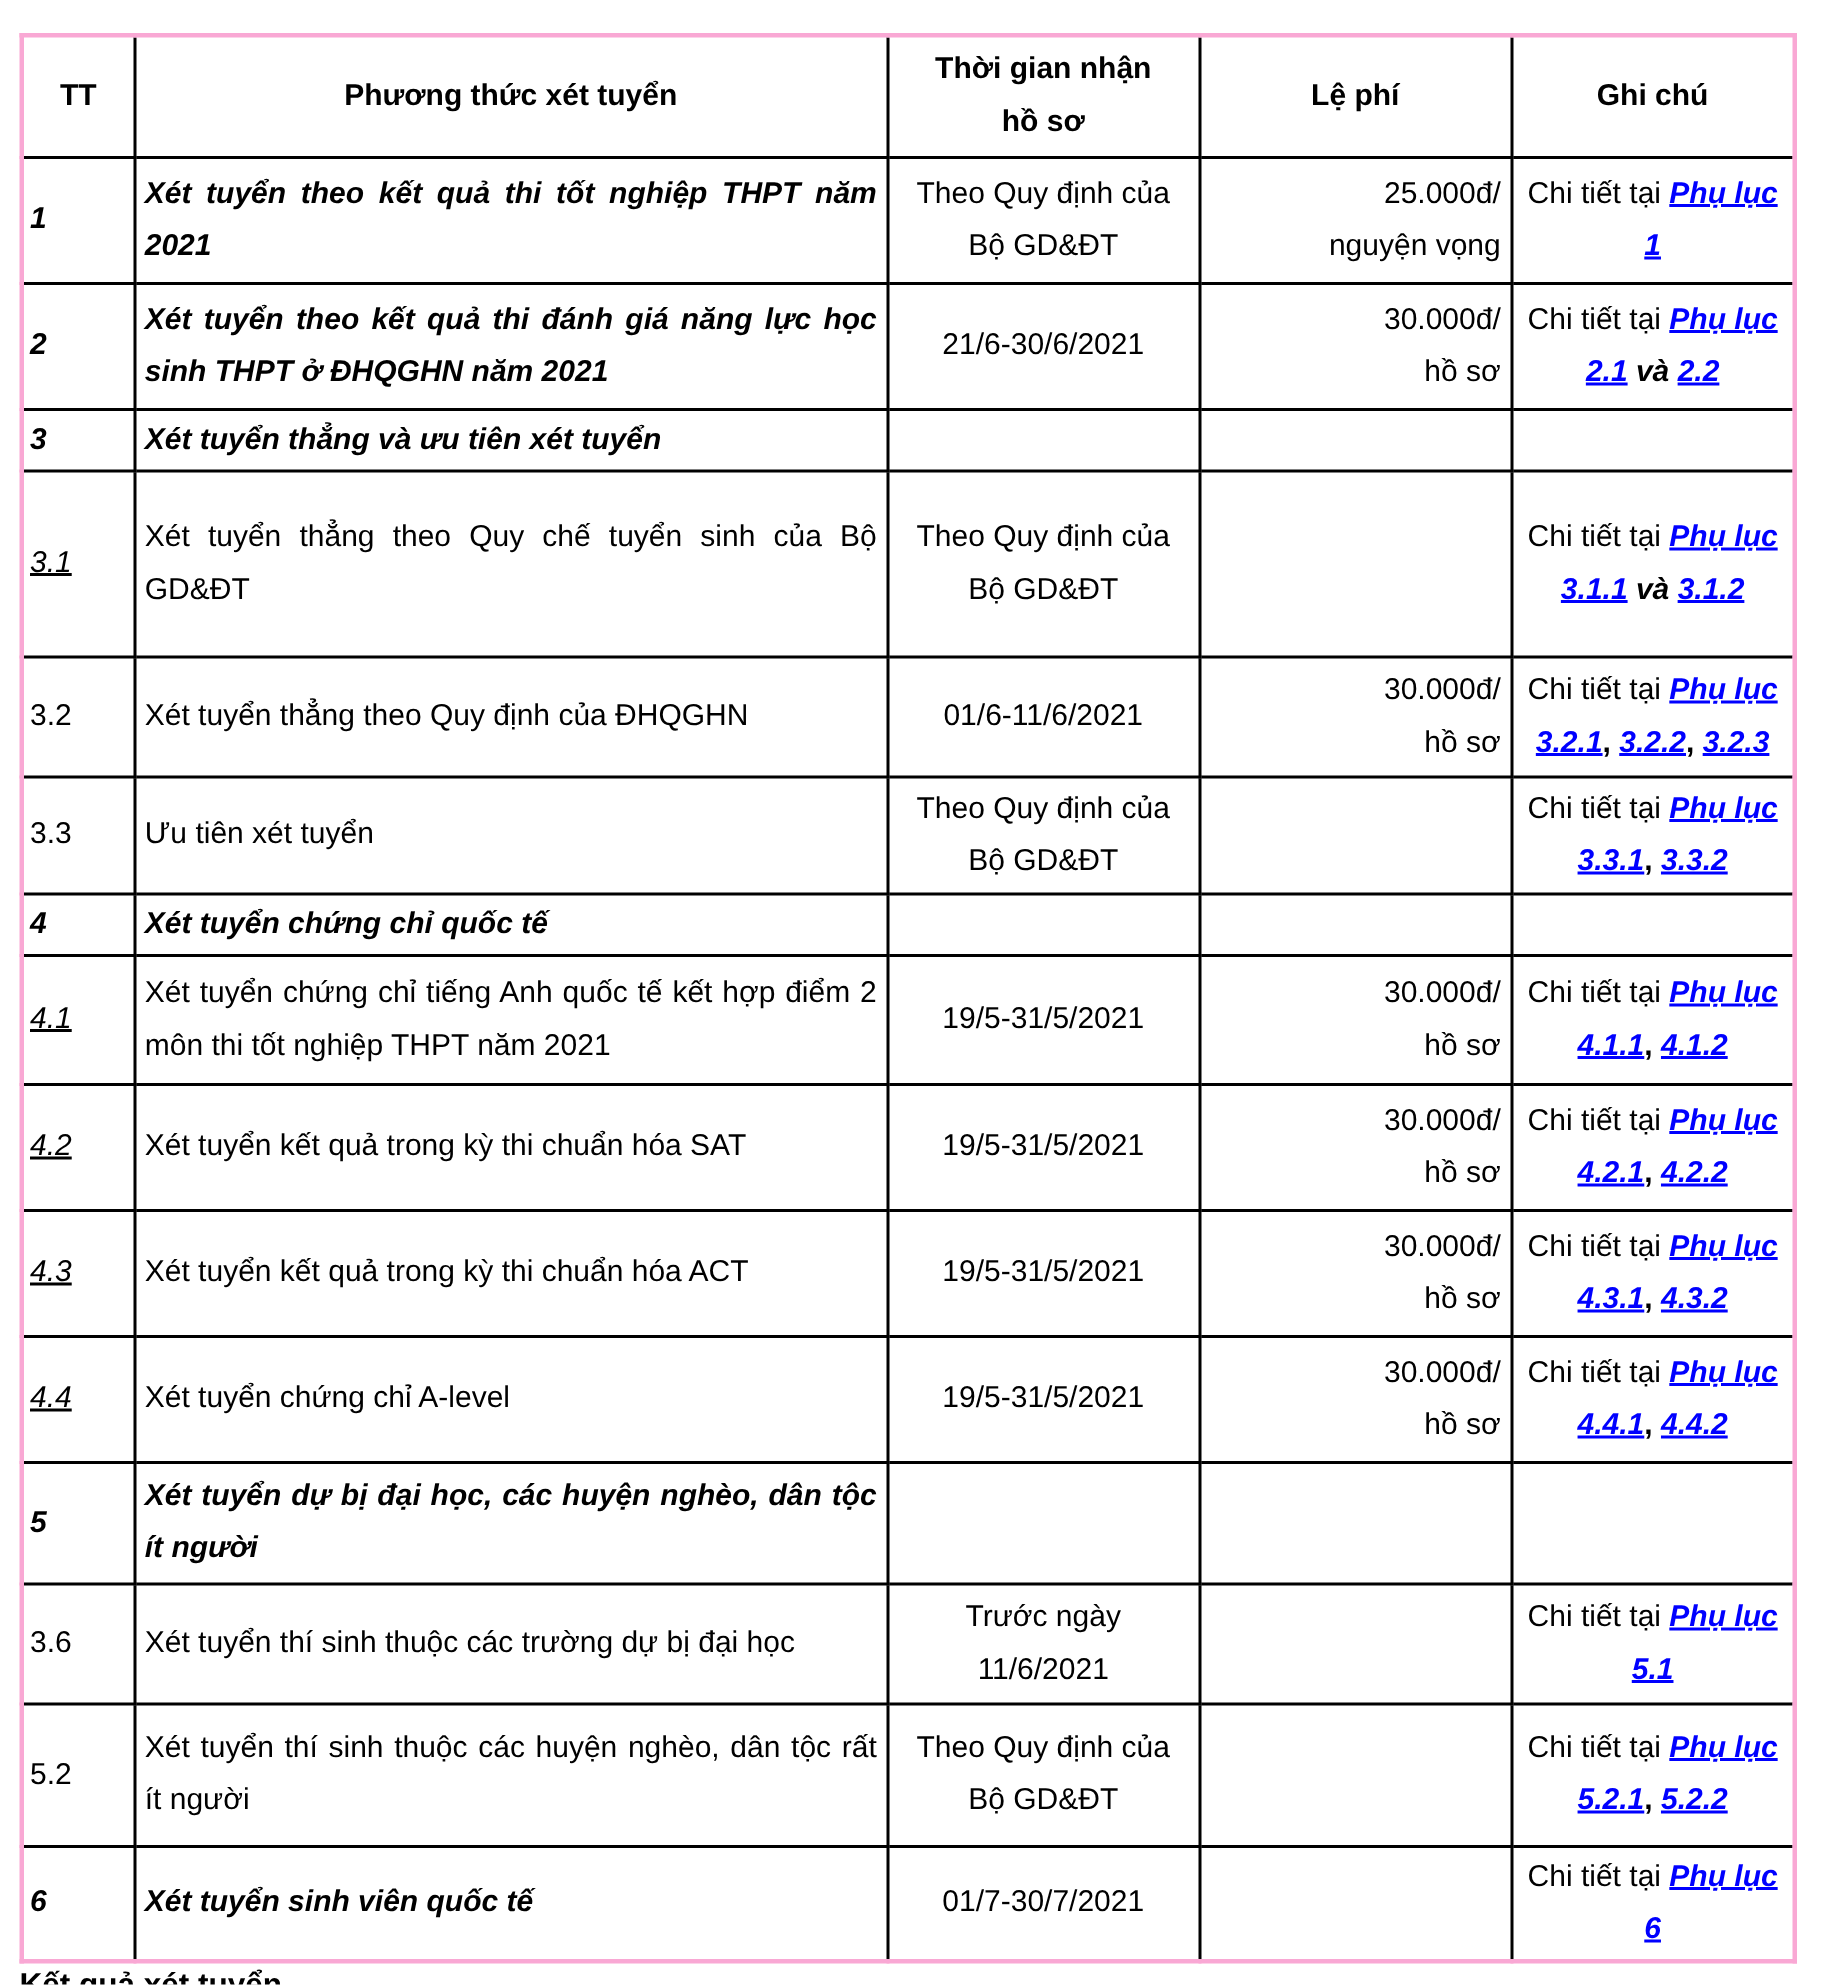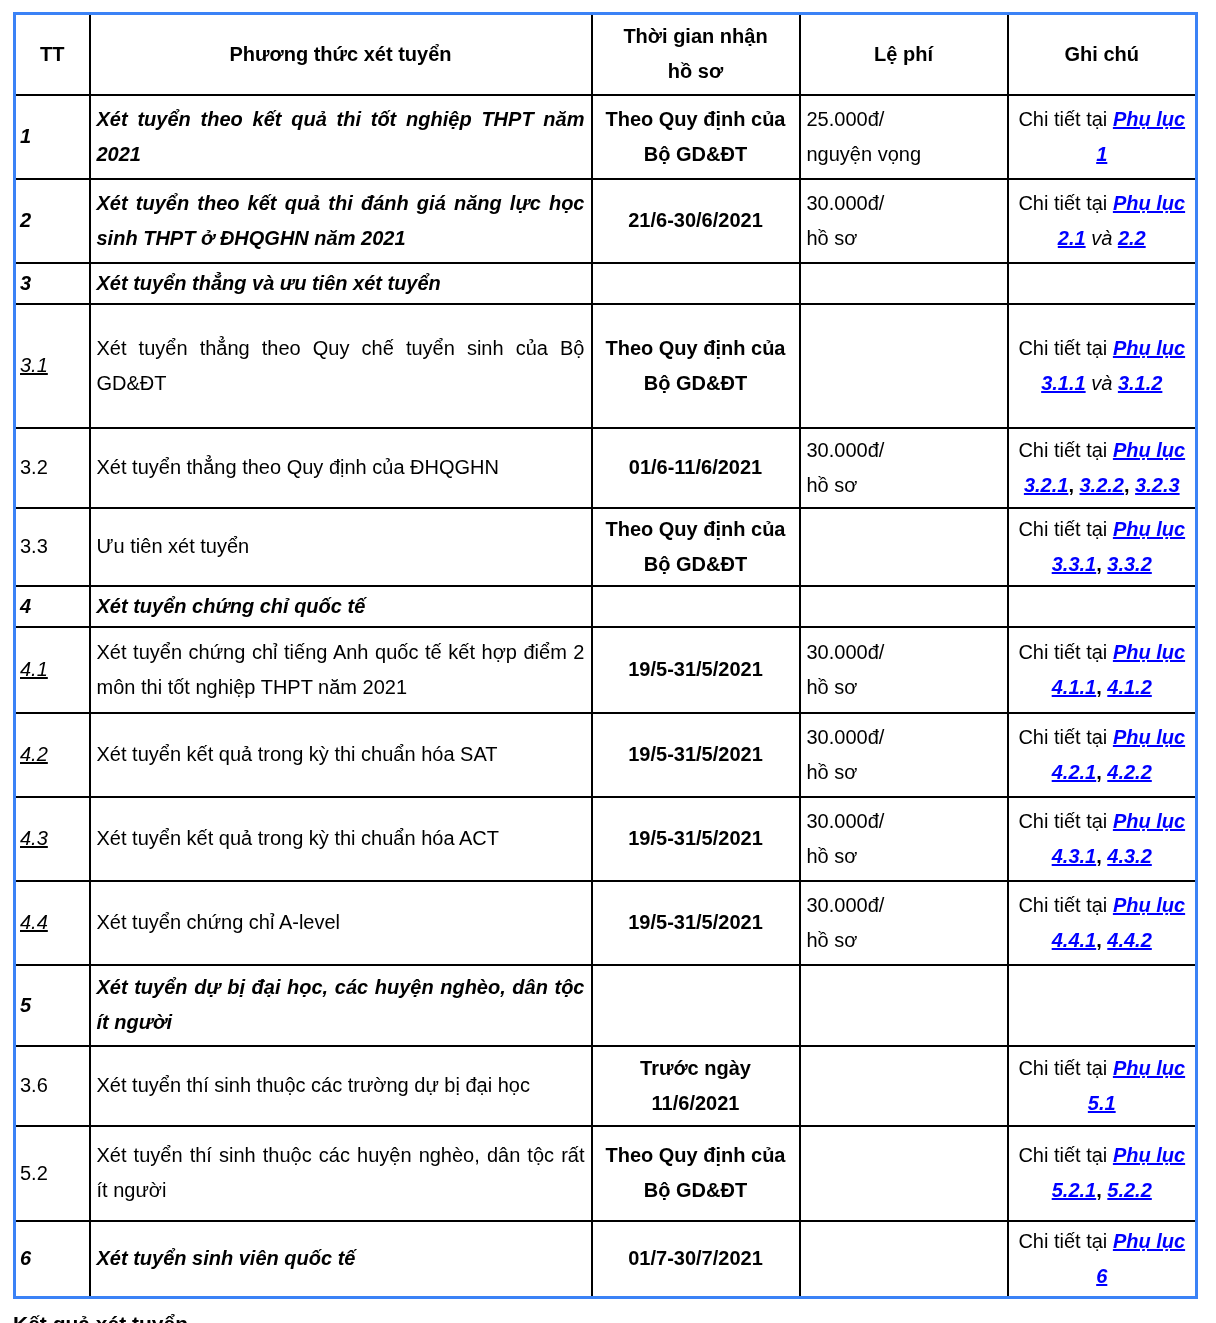--- a/index.html
+++ b/index.html
@@ -2,47 +2,47 @@
 <html><head>
 <meta charset="utf-8">
 <style>
   html,body{margin:0;padding:0;}
   body{
     width:1216px;height:1323px;overflow:hidden;position:relative;
     background:#ffffff;color:#000000;
     font-family:"Liberation Sans","DejaVu Sans",sans-serif;
   }
   table.adm{
-    position:absolute;left:13px;top:12px;
+    position:absolute;left:13px;top:22px;
     border-collapse:collapse;table-layout:fixed;
-    border:3px solid #3b82f6;
+    border:3px solid #f9a8d4;
   }
   th,td{
     border:2px solid #000;
     font-size:20px;line-height:35px;
     vertical-align:middle;
     padding:2px 6px;
     overflow:hidden;
     word-wrap:break-word;
   }
   th{
     font-weight:bold;text-align:center;white-space:pre-line;
   }
   td.tt{text-align:left;padding-left:4px;padding-right:2px;}
   td.method{text-align:justify;}
-  td.time{text-align:center;white-space:pre-line;font-weight:bold;}
-  td.fee{text-align:left;white-space:pre-line;}
+  td.time{text-align:center;white-space:pre-line;}
+  td.fee{text-align:right;white-space:pre-line;}
   td.note{text-align:center;}
   .bi{font-weight:bold;font-style:italic;}
   .it{font-style:italic;text-decoration:underline;}
   a.link{
     color:#0000ff;font-weight:bold;font-style:italic;
     text-decoration:underline;cursor:pointer;
   }
-  .conj{font-weight:normal;font-style:italic;}
+  .conj{font-weight:bold;font-style:italic;}
   .comma{font-weight:bold;}
   .cutoff{
     position:absolute;left:13px;top:1312px;
     font-size:21px;font-weight:bold;line-height:24px;
     white-space:nowrap;
   }
 </style>
 </head>
 <body>
 

